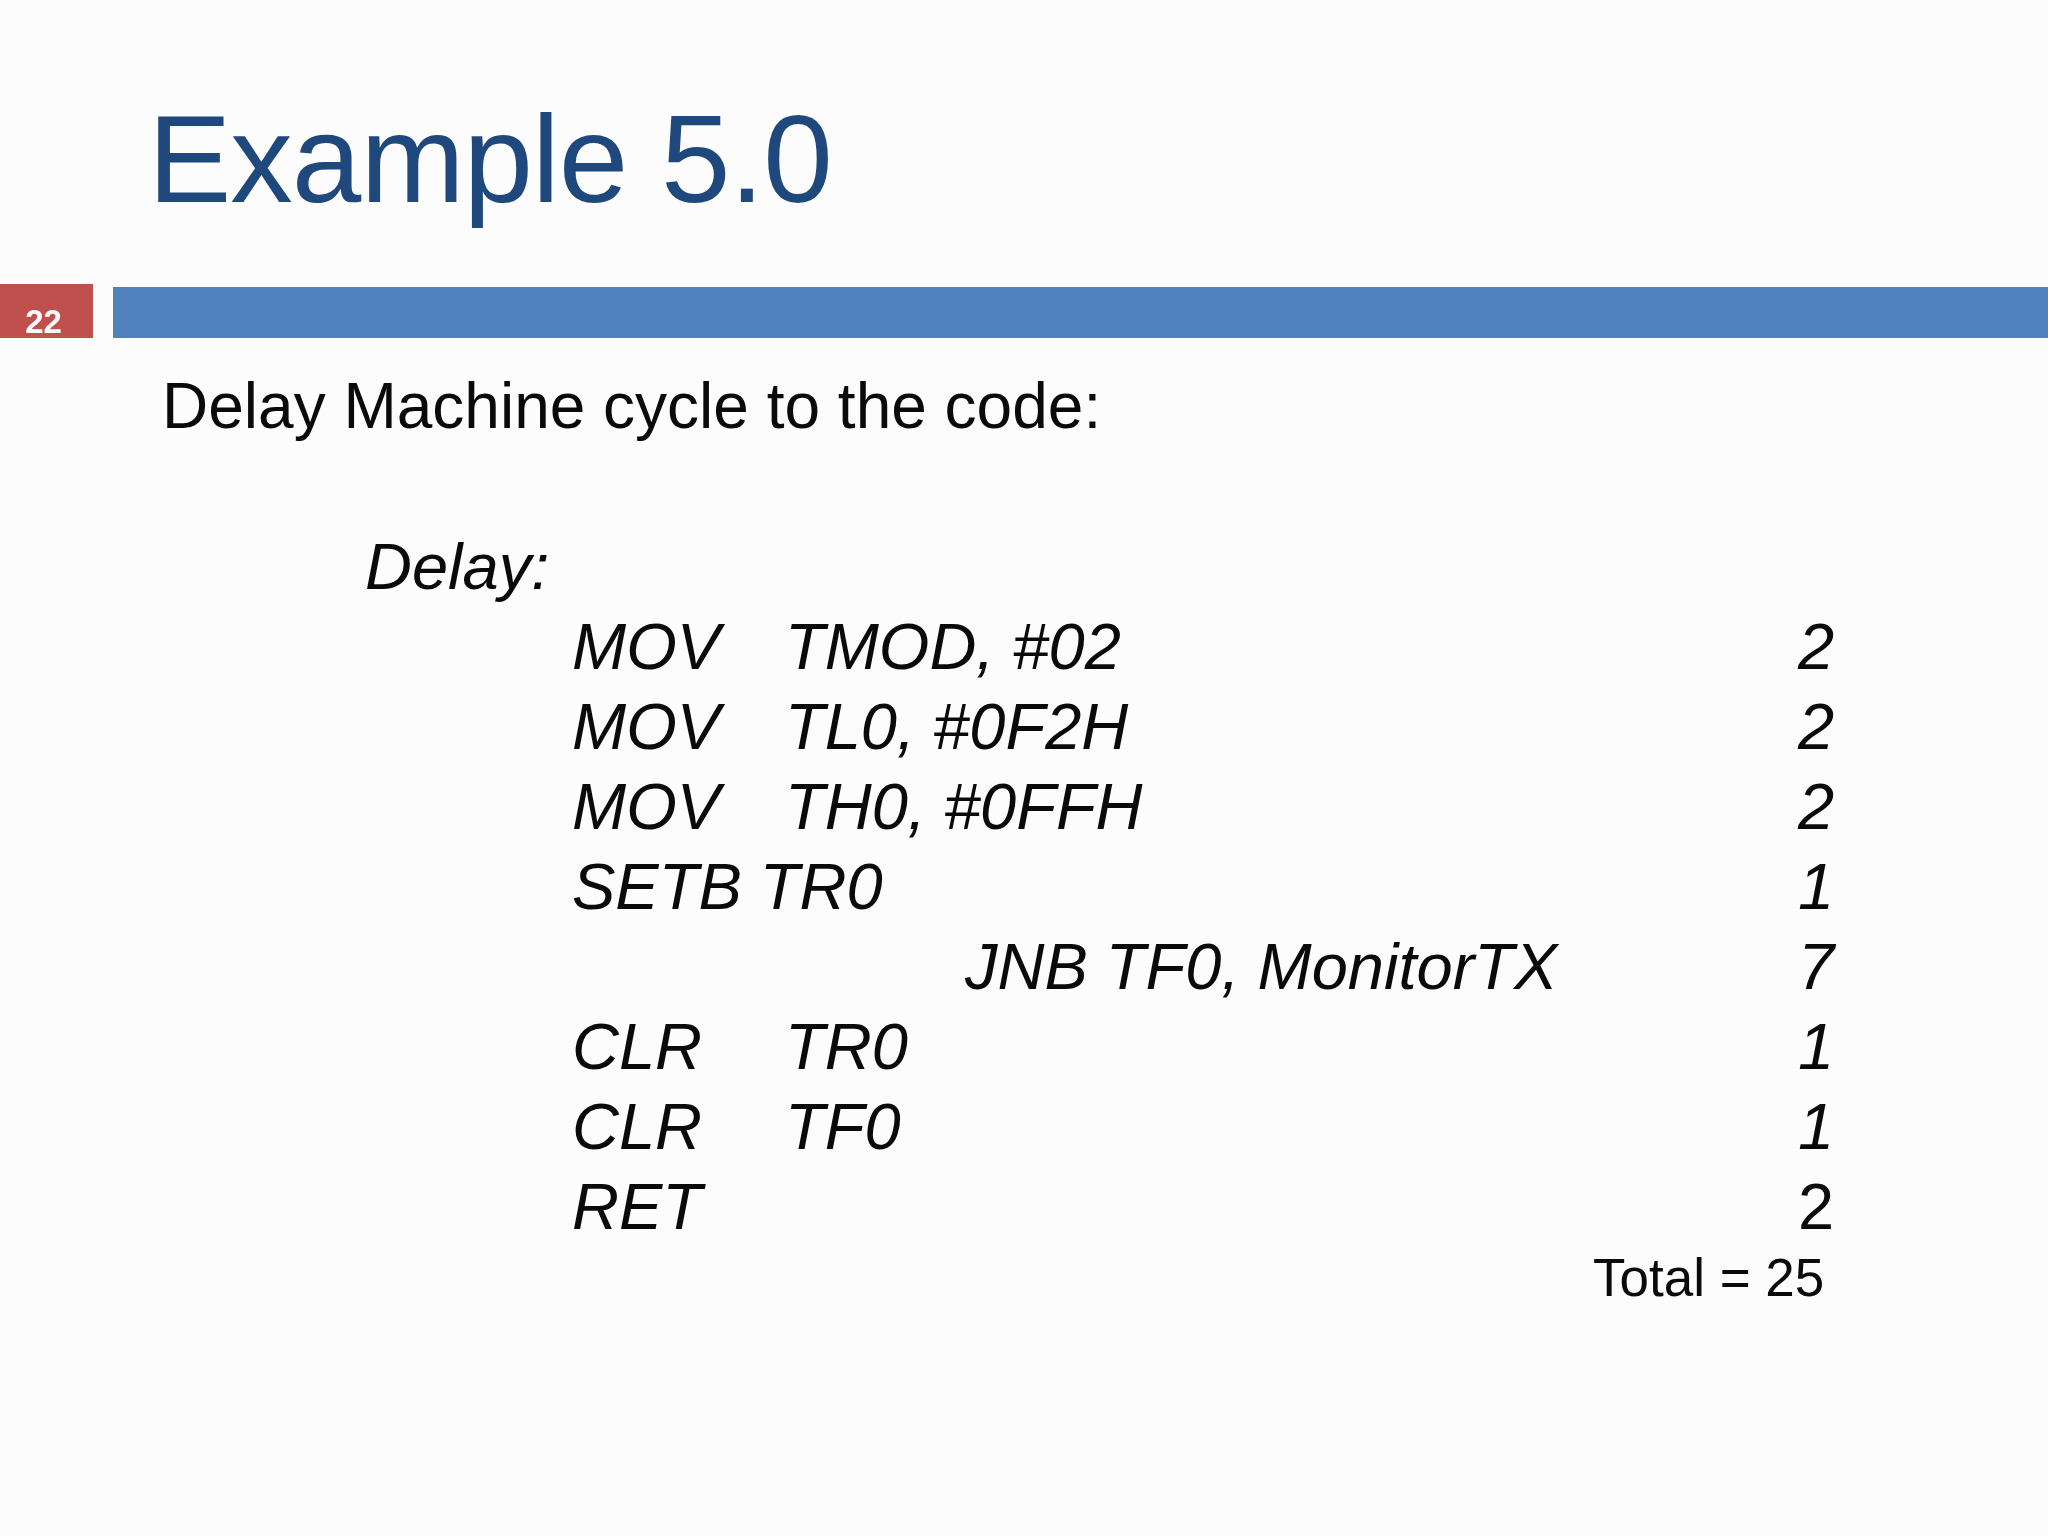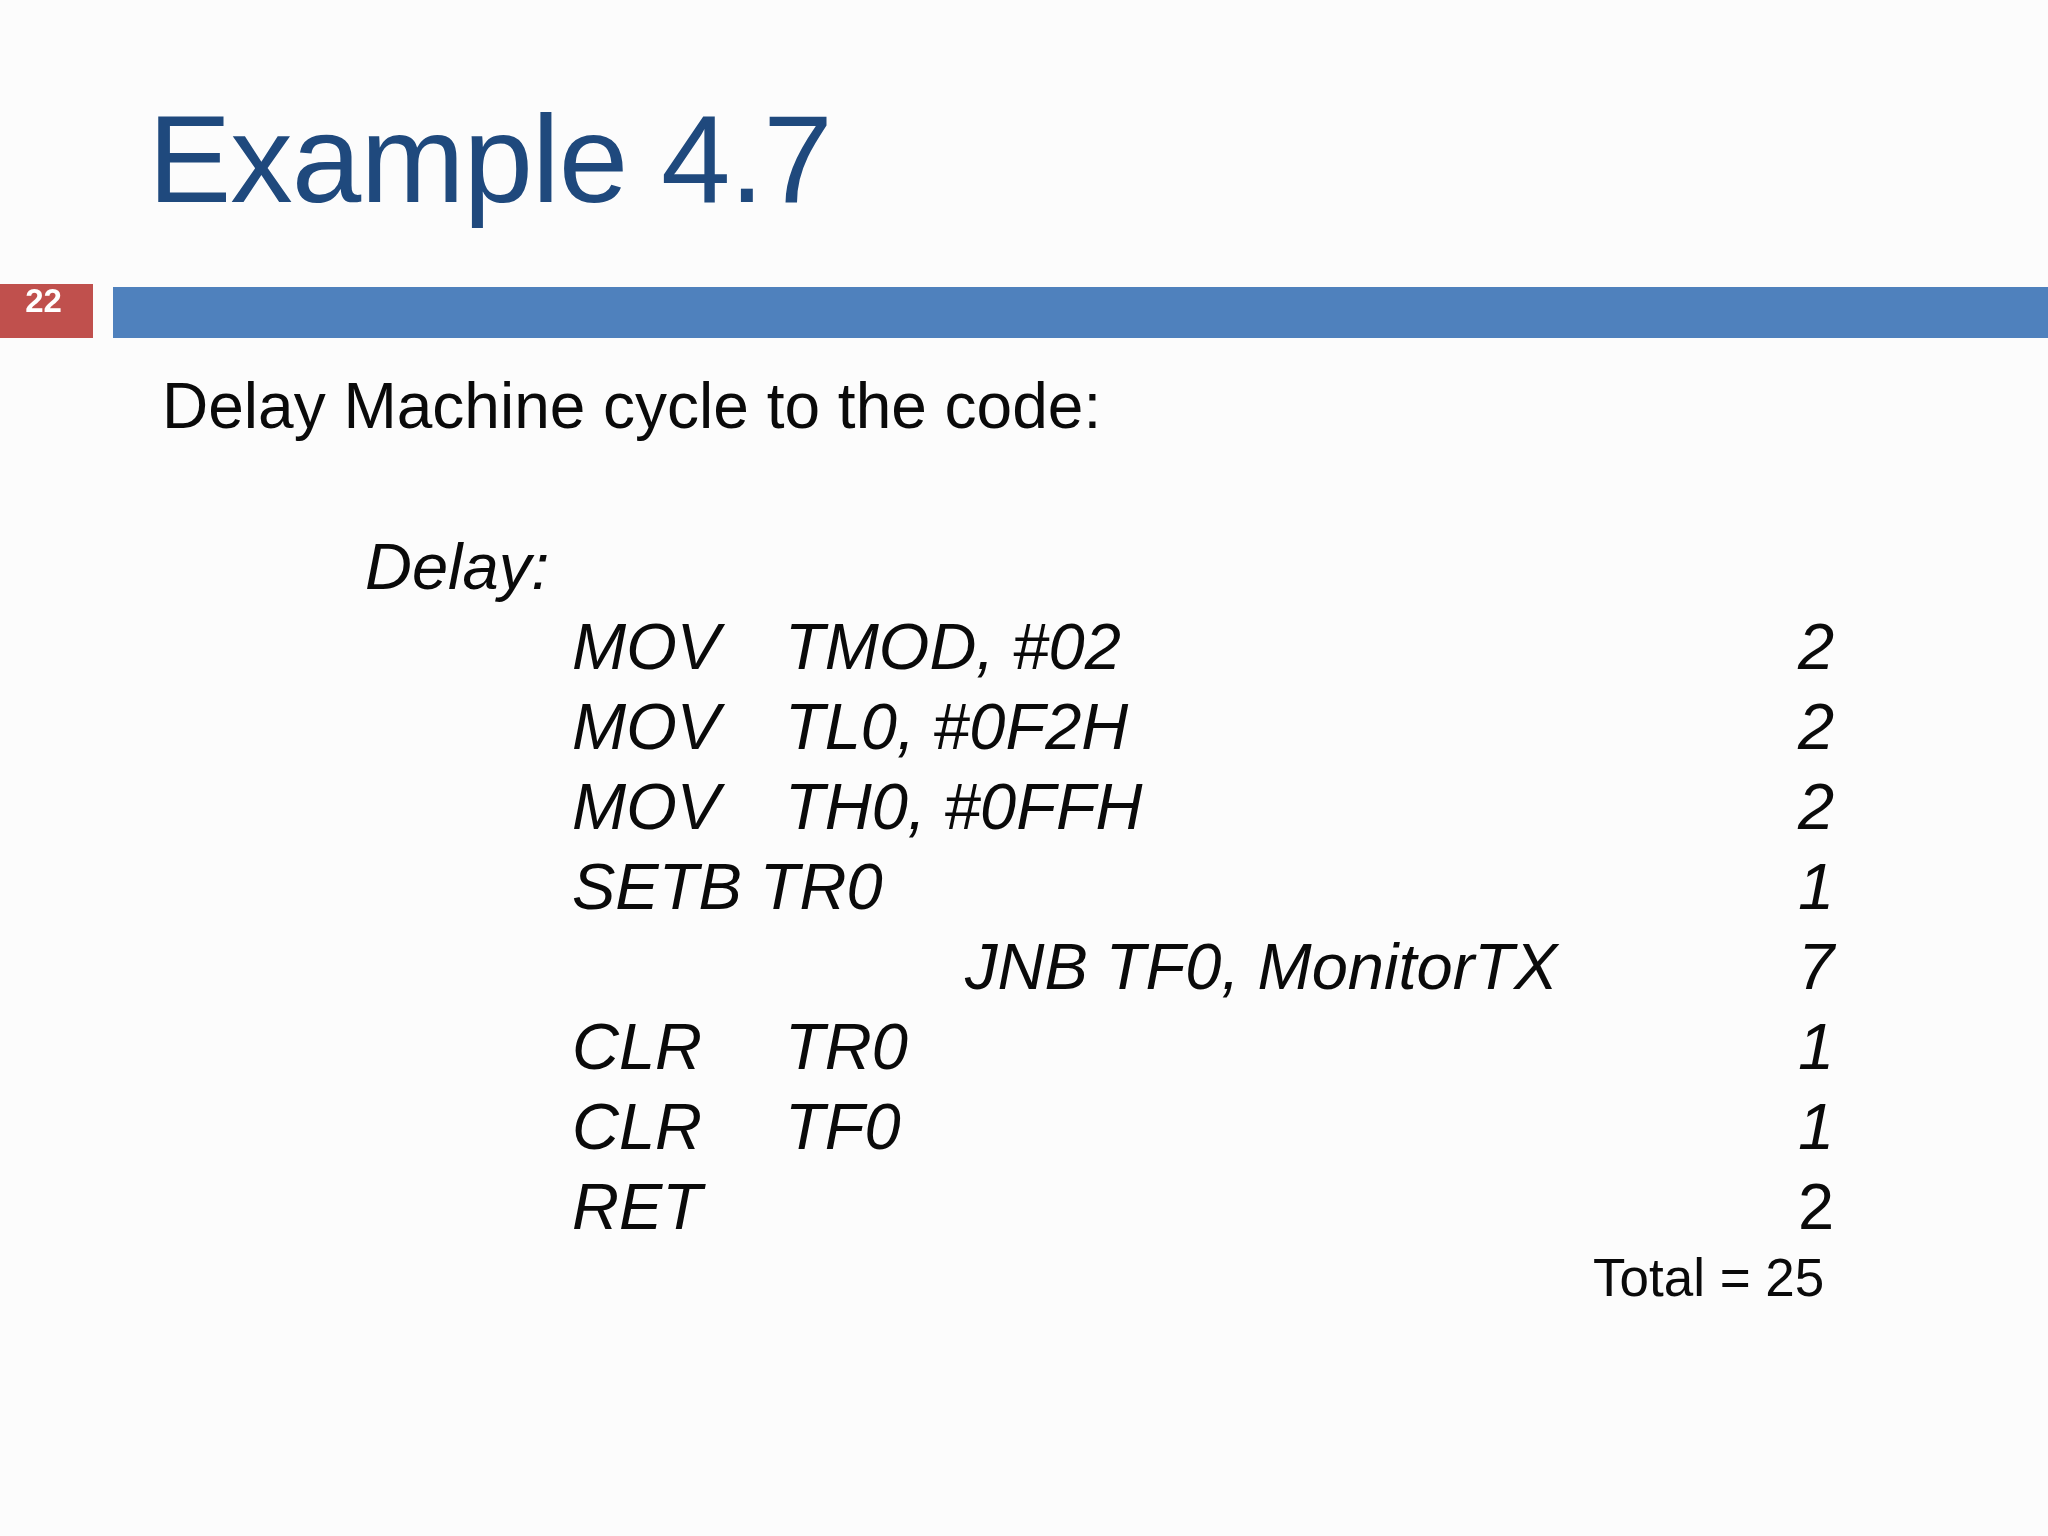--- a/index.html
+++ b/index.html
@@ -10,21 +10,21 @@
     color:#0a0a0a;
   }
   .abs { position:absolute; line-height:1; white-space:pre; }
   .title {
     left:148px; top:96px;
     font-size:125px; color:#1F497D; letter-spacing:-1px;
   }
   .page-badge {
     left:0; top:284px; width:93px; height:54px;
     background:#C0504D;
-    display:flex; align-items:flex-start; justify-content:center;
+    display:flex; align-items:flex-end; justify-content:center;
     position:absolute;
   }
   .page-badge span {
     color:#ffffff; font-size:33px; font-weight:bold; line-height:1;
     padding-right:6px;
   }
   .accent-bar {
     position:absolute; left:113px; top:287px; right:0; height:51px;
     background:#4F81BD;
   }
@@ -47,21 +47,21 @@
   .t-r6 { top:1094px; }
   .t-r7 { top:1174px; }
   .t-total { top:1251px; }
   .c-total { left:1593px; }
 </style>
 </head>
 <body>
 
 <div class="slide">
 
-  <div class="abs title">Example 4.7</div>
+  <div class="abs title">Example 5.0</div>
 
   <div class="page-badge">
     <span>22</span>
   </div>
 
   <div class="accent-bar"></div>
 
   <div class="abs intro">Delay Machine cycle to the code:</div>
 
   <div class="code-row t-delay">

